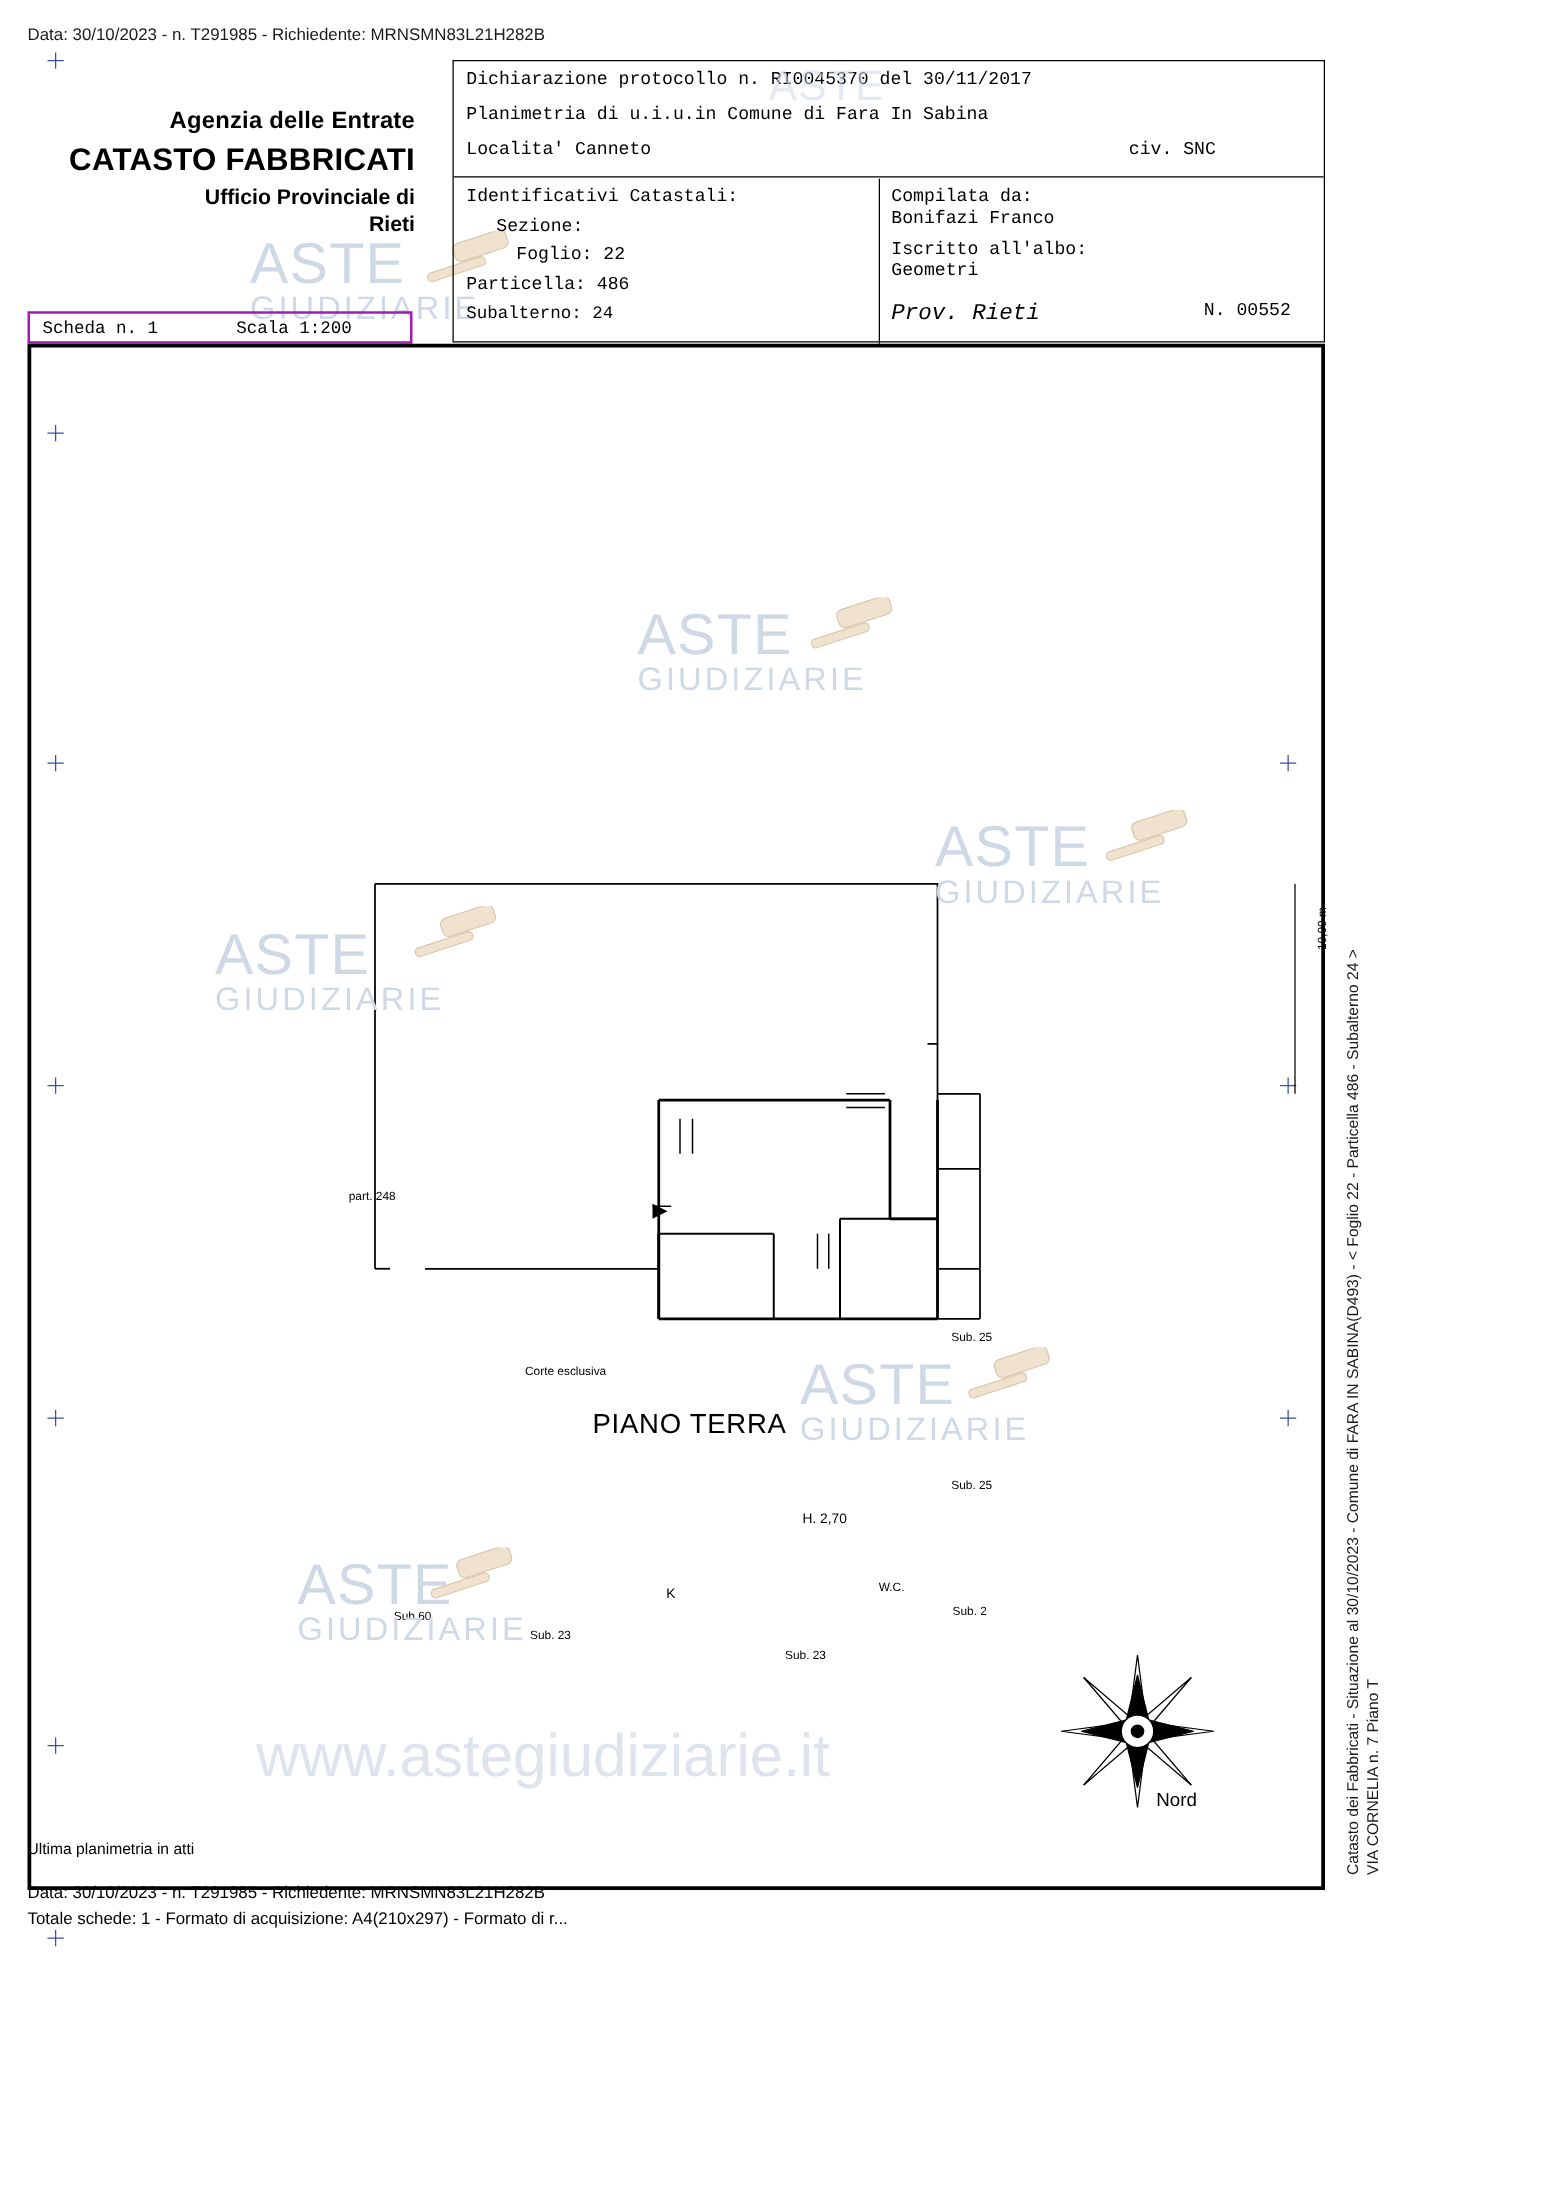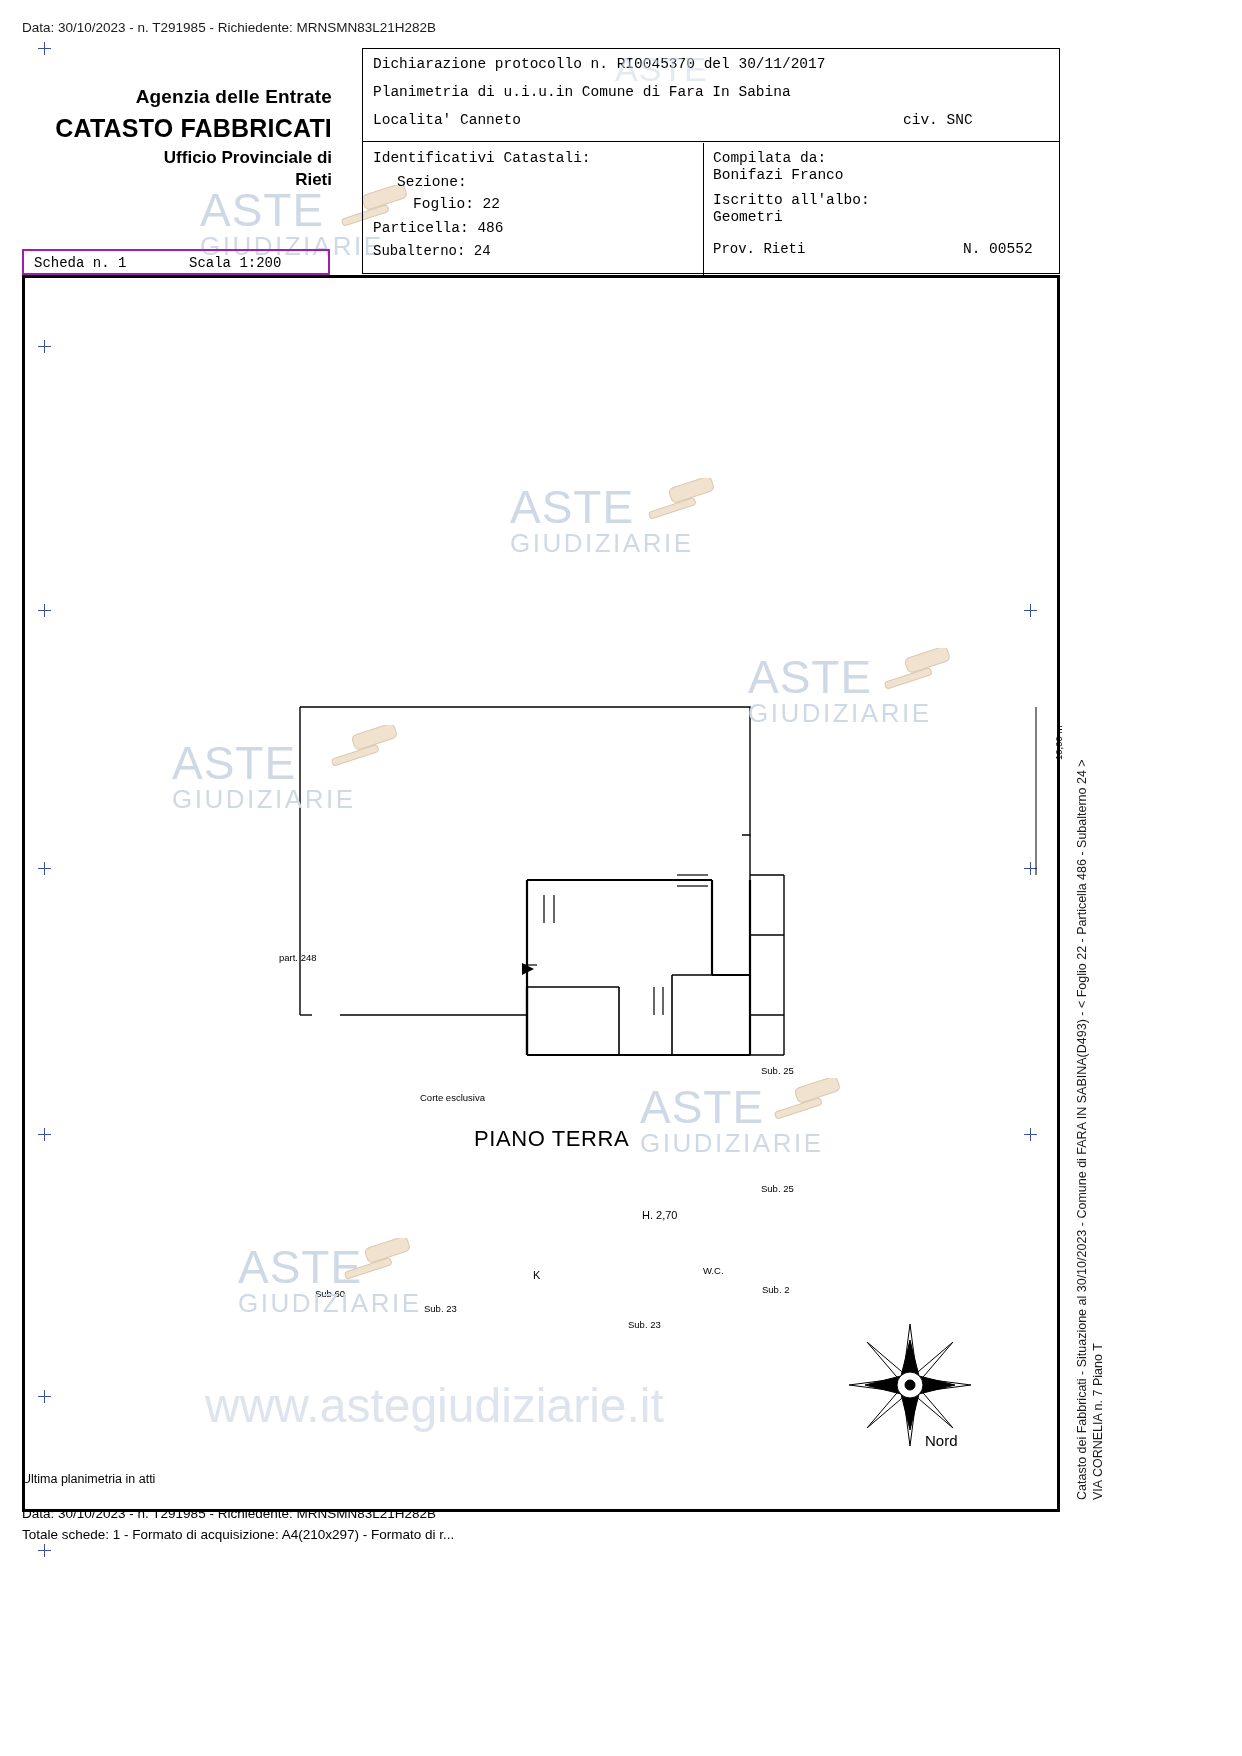--- a/index.html
+++ b/index.html
@@ -91,21 +91,21 @@
   #ht-ident { position: absolute; left: 10px; top: 101px; font-size: 14.5px;}
   #ht-sez   { position: absolute; left: 34px; top: 125px; font-size: 14.5px;}
   #ht-fog   { position: absolute; left: 50px; top: 147px; font-size: 14.5px;}
   #ht-par   { position: absolute; left: 10px; top: 171px; font-size: 14.5px;}
   #ht-sub   { position: absolute; left: 10px; top: 194px; font-size: 14px;}
 
   #ht-comp  { position: absolute; left: 350px; top: 101px; font-size: 14.5px;}
   #ht-compn { position: absolute; left: 350px; top: 118px; font-size: 14.5px;}
   #ht-iscr  { position: absolute; left: 350px; top: 143px; font-size: 14.5px;}
   #ht-geom  { position: absolute; left: 350px; top: 160px; font-size: 14.5px;}
-  #ht-prov  { position: absolute; left: 350px; top: 192px; font-size: 14px;}
+  #ht-prov  { position: absolute; left: 350px; top: 192px; font-size: 18px; font-style: italic;}
   #ht-num   { position: absolute; left: 600px; top: 192px; font-size: 14.5px;}
 
   
   #main-frame {
     position: absolute;
     left: 22px; top: 275px;
     width: 1038px; height: 1237px;
     border: 3px solid #000;
     box-sizing: border-box;
   }

